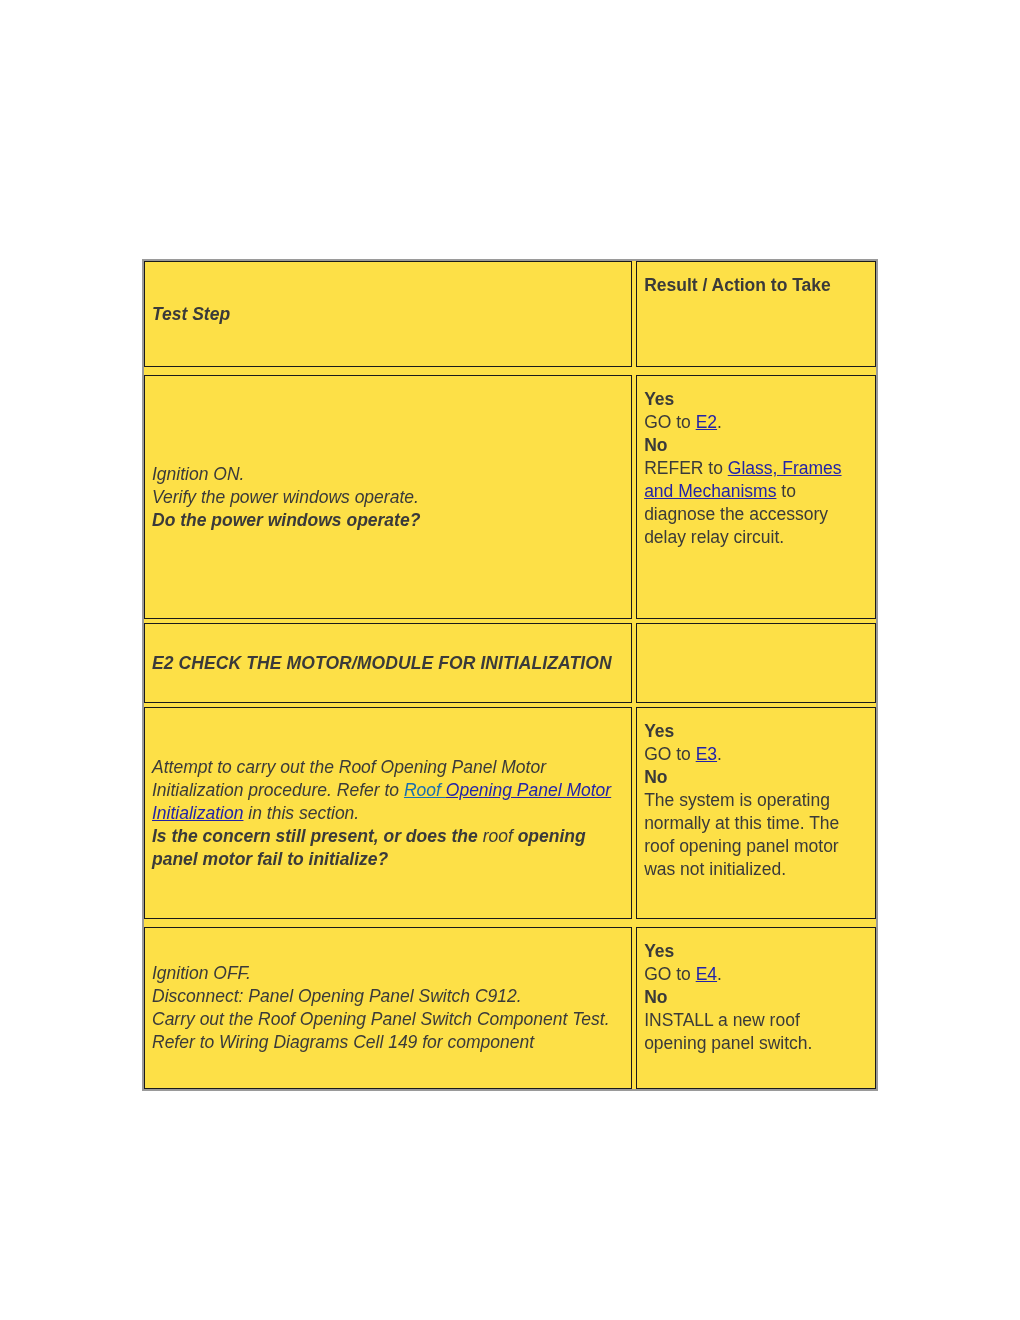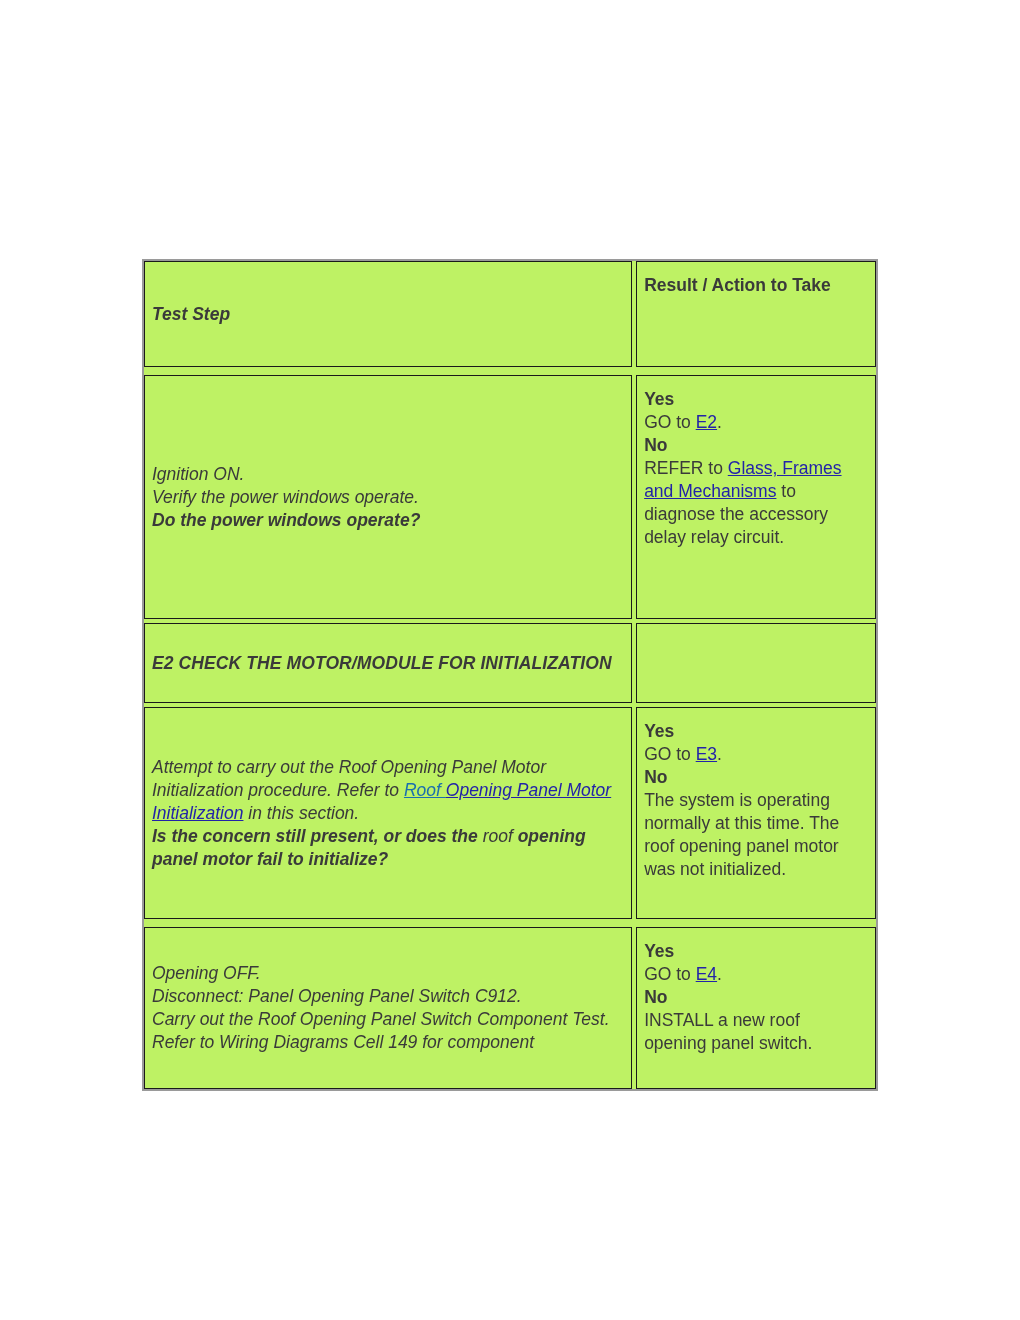--- a/index.html
+++ b/index.html
@@ -58,21 +58,21 @@
     border-spacing: 0;
     background: #ffffff;
   }
   .pinpoint-table td {
     border: 1.6px solid #1a1a1a;
     vertical-align: middle;
     padding: 8px 9px 8px 7px;
     font-size: 17.5px;
     line-height: 23px;
     color: #3a3a3a;
-    background: #bef264;
+    background: #fde047;
   }
   td.col-step {
     width: 489px;
     font-style: italic;
   }
   td.col-result {
     width: 229px;
     vertical-align: top;
     padding-top: 12px;
   }
@@ -215,21 +215,21 @@
 
 
     <tr class="row-spacer">
           <td></td>
           <td></td>
           <td></td>
         </tr>
 
     <tr>
       <td class="col-step tall-g">
-        <div>Opening OFF.</div>
+        <div>Ignition OFF.</div>
         <div>Disconnect: Panel Opening Panel Switch C912.</div>
         <div>Carry out the Roof Opening Panel Switch Component Test.</div>
         <div>Refer to Wiring Diagrams Cell 149 for component</div>
       </td>
       <td class="col-gap"></td>
       <td class="col-result tall-g">
         <div class="b">Yes</div>
         <div><span>GO to </span><span class="doclink">E4</span><span>.</span></div>
         <div class="b">No</div>
         <div>INSTALL a new roof opening panel switch.</div>

